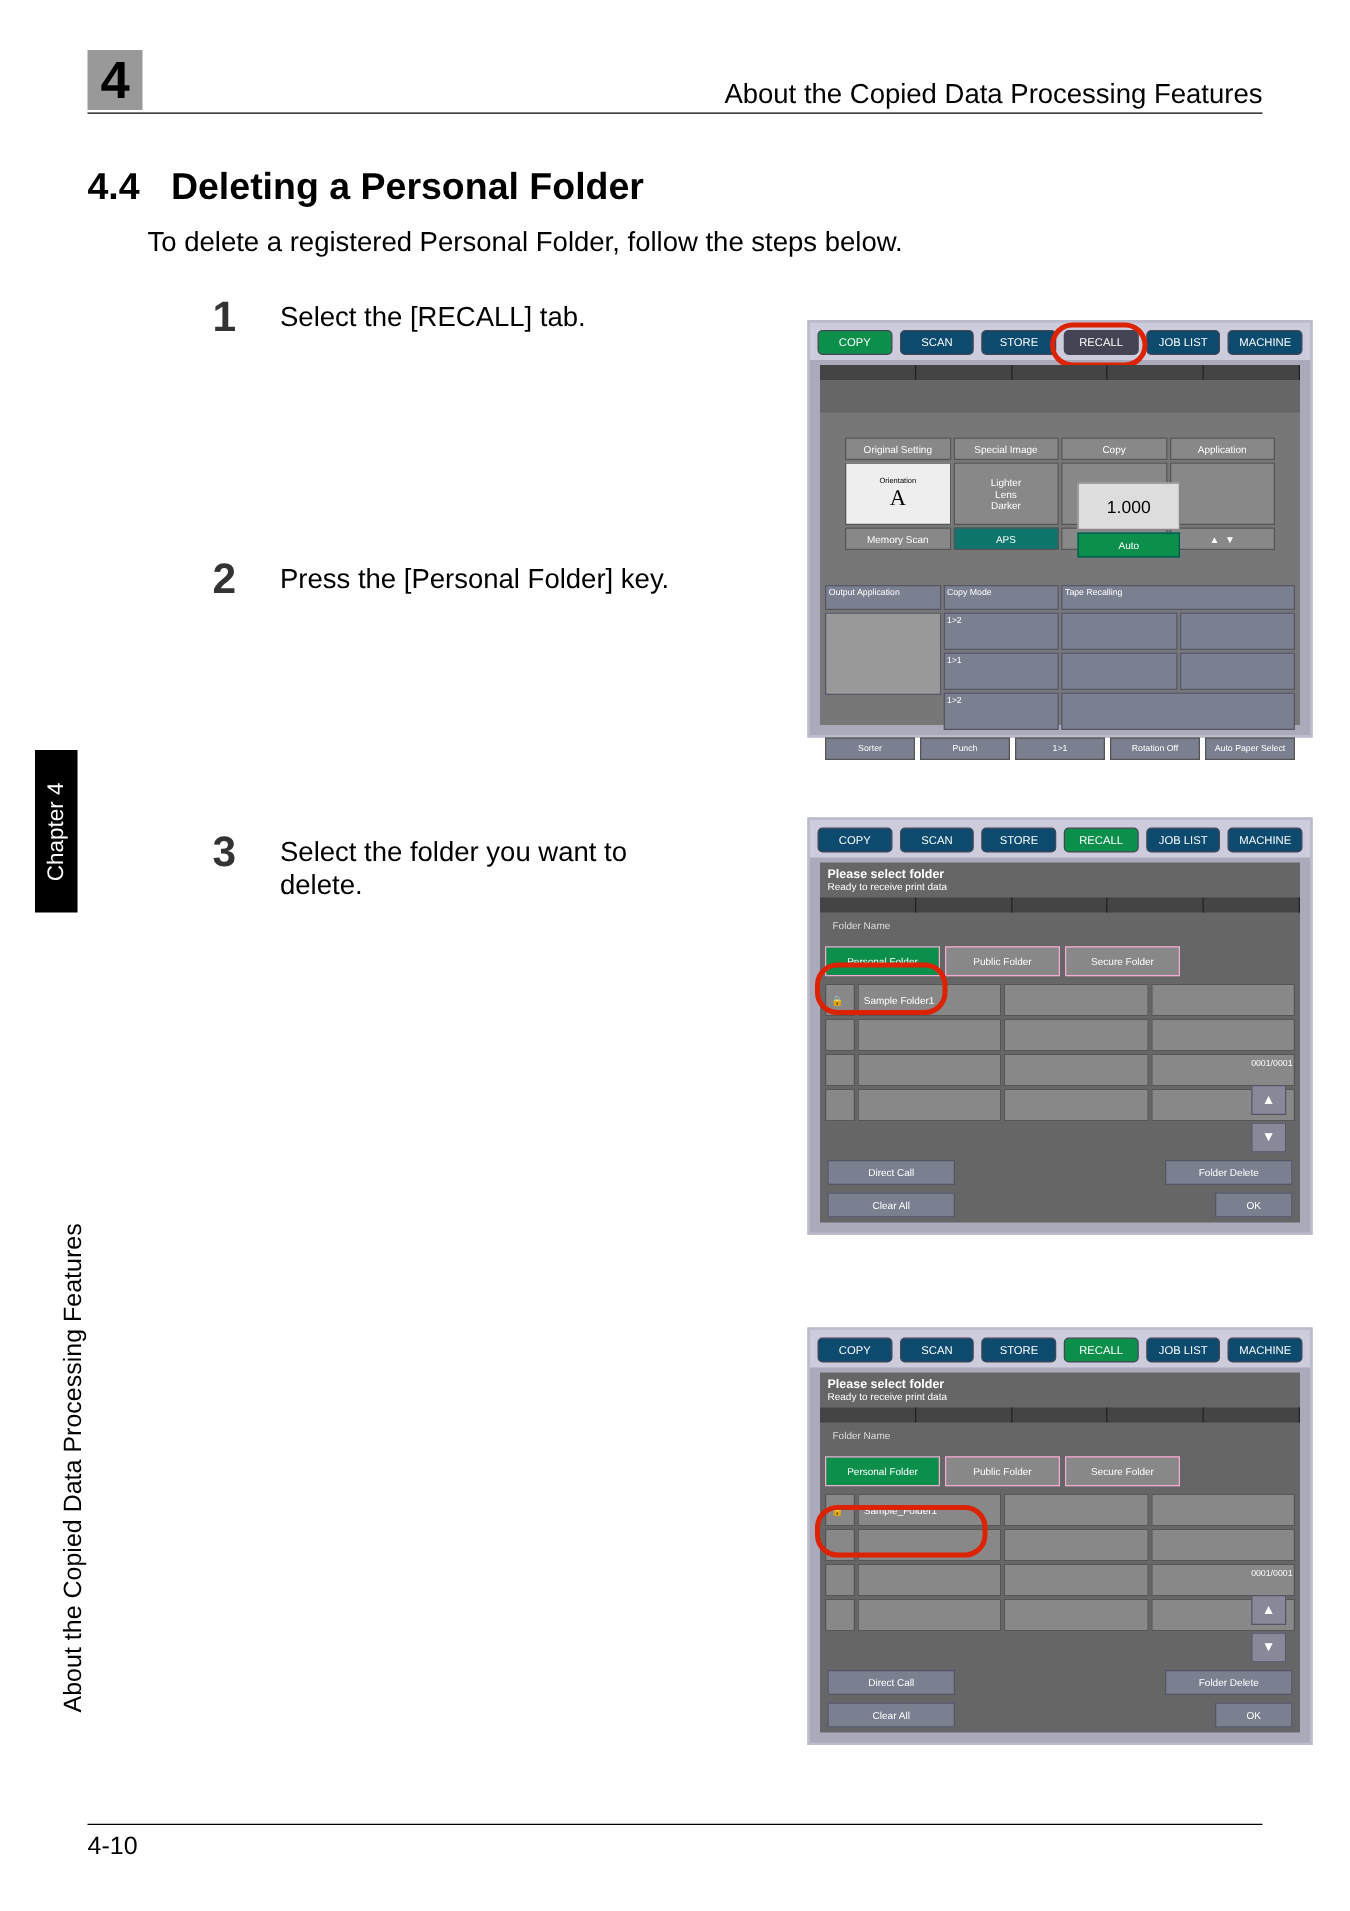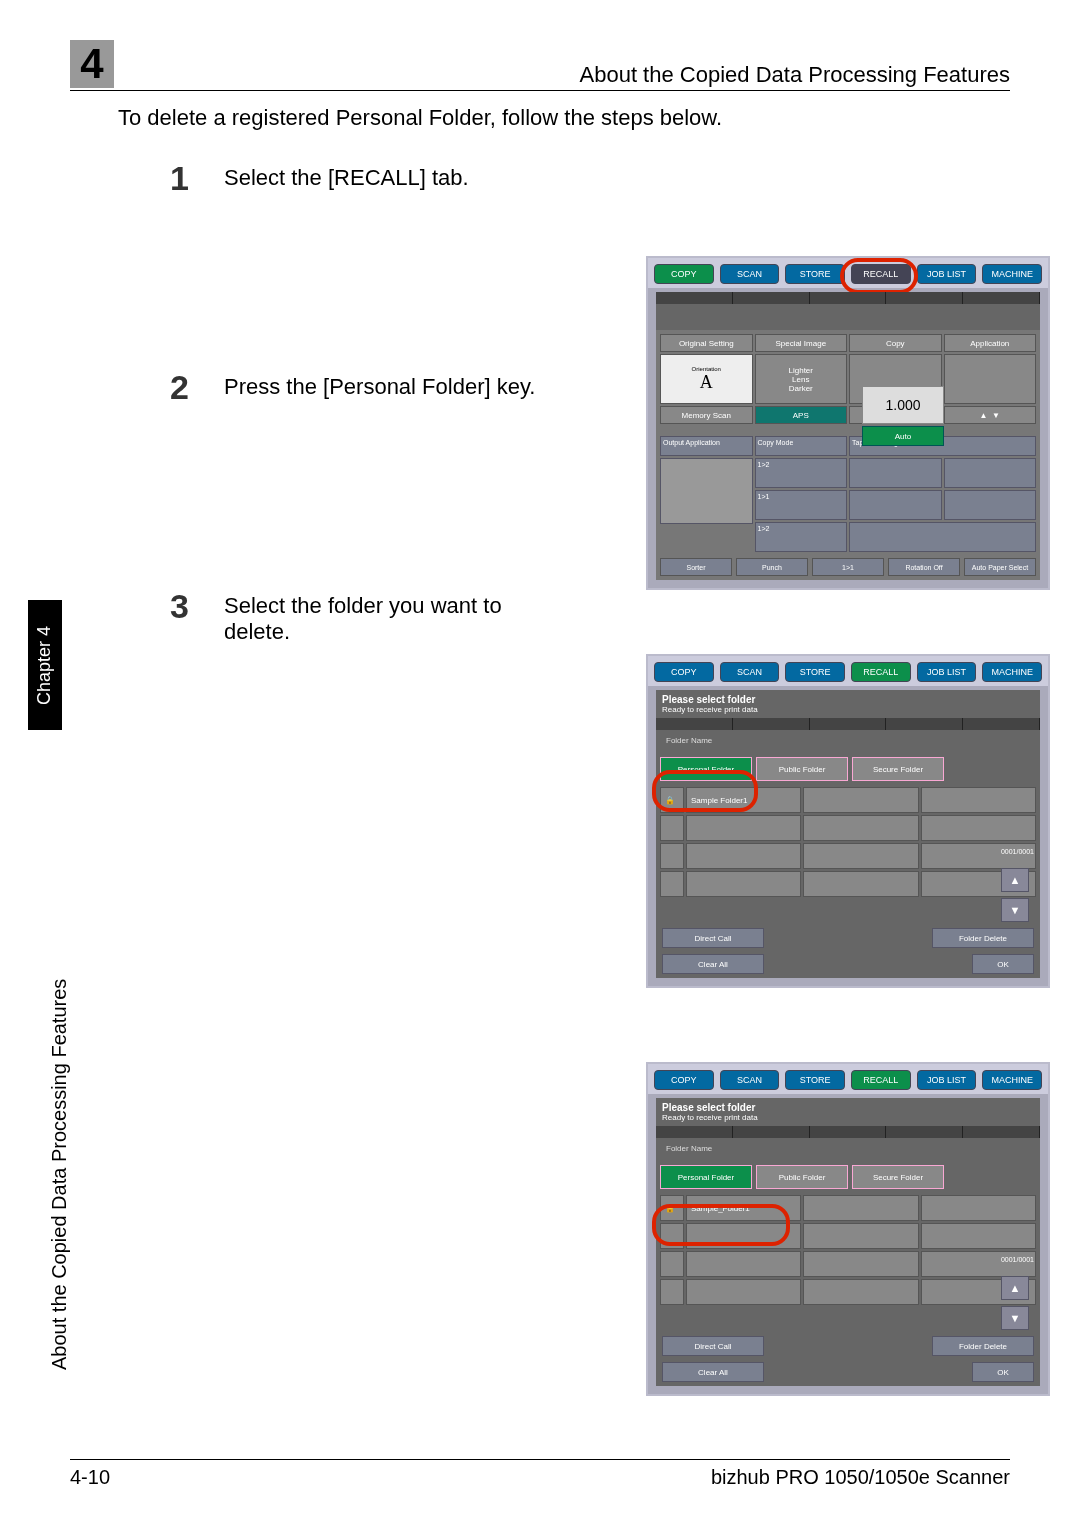--- a/index.html
+++ b/index.html
@@ -13,30 +13,30 @@
   .step{display:flex;align-items:flex-start;margin-bottom:170px}
   .step:nth-child(2){margin-bottom:180px}
   .step:nth-child(3){margin-bottom:0}
   .step-num{font-weight:bold;font-size:34px;width:54px;color:#333}
   .step-text{font-size:22px;max-width:320px;margin-top:6px}
   .shot{position:absolute;right:30px;width:400px;height:330px;background:#aab;border:2px solid #bbc}
   .shot1{top:256px}
   .shot2{top:654px}
   .shot3{top:1062px}
   .tabbar{display:flex;gap:6px;padding:6px 6px 4px 6px;background:#ccd}
-  .tab{flex:1;height:18px;border:1px solid #445;border-radius:4px;background:#0369a1;font-size:9px;color:#fff;display:flex;align-items:center;justify-content:center}
+  .tab{flex:1;height:18px;border:1px solid #445;border-radius:4px;background:#0c4a6e;font-size:9px;color:#fff;display:flex;align-items:center;justify-content:center}
   .tab.green{background:#0c8f4b}
   .tab.highlight{background:#445}
   .redcircle{position:absolute;border:4px solid #d20;border-radius:18px}
   .panel{position:absolute;left:8px;right:8px;top:34px;bottom:8px;background:#666}
   .readybar{color:#fff;font-size:10px;padding:4px 6px}
   .statusstrip{height:12px;background:#444;display:flex}
   .statusstrip div{flex:1;border-right:1px solid #222;font-size:7px;color:#ccc;padding:1px 2px}
   .lpan{position:absolute;left:0;top:38px;right:0;bottom:0;background:#777}
-  .grid{display:grid;grid-template-columns:repeat(4,1fr);gap:2px;padding:4px}
+  .grid{display:grid;grid-template-columns:repeat(4,1fr);gap:2px;padding:20px}
   .grid .cell{height:48px;background:#888;border:1px solid #555;font-size:8px;color:#fff;display:flex;align-items:center;justify-content:center;flex-direction:column}
   .grid .cell.white{background:#eee;color:#000}
   .grid .cell.green{background:#0f766e}
   .lowgrid{display:grid;grid-template-columns:repeat(4,1fr);gap:2px;padding:4px}
   .lowgrid .lc{height:24px;background:#7a8090;border:1px solid #556;font-size:7px;color:#fff;padding:2px}
   .lowbar{display:flex;gap:4px;padding:2px 4px}
   .lowbar .lb{height:16px;background:#7a8090;border:1px solid #555;font-size:7px;color:#fff;flex:1;display:flex;align-items:center;justify-content:center}
   .foldertabs{display:flex;gap:4px;padding:6px 4px}
   .foldertabs .ft{flex:0 0 90px;height:22px;border:1px solid #f9a8d4;font-size:8px;color:#fff;display:flex;align-items:center;justify-content:center}
   .foldertabs .ft.green{background:#0c8f4b}
@@ -59,20 +59,23 @@
 </style>
 </head>
 <body>
 
 <div class="page">
   <div class="top">
     <div class="chapnum">4</div>
     <div class="header-right">About the Copied Data Processing Features</div>
   </div>
 
+  <div class="section-title">
+    <span>4.4</span>&nbsp;&nbsp;&nbsp;<span>Deleting a Personal Folder</span>
+  </div>
   <div class="intro">To delete a registered Personal Folder, follow the steps below.</div>
 
   <div class="steps">
     <div class="step">
       <div class="step-num">1</div>
       <div class="step-text">Select the [RECALL] tab.</div>
     </div>
     <div class="step">
       <div class="step-num">2</div>
       <div class="step-text">Press the [Personal Folder] key.</div>
@@ -274,15 +277,14 @@
     </div>
   </div>
 
   <div class="sidetab">
       <span>Chapter 4</span>
     </div>
   <div class="sidetext">About the Copied Data Processing Features</div>
 
   <div class="footer">
     <div>4-10</div>
-    <div>bizhub PRO 1050/1050e Scanner</div>
   </div>
 </div>
 
 </body></html>

